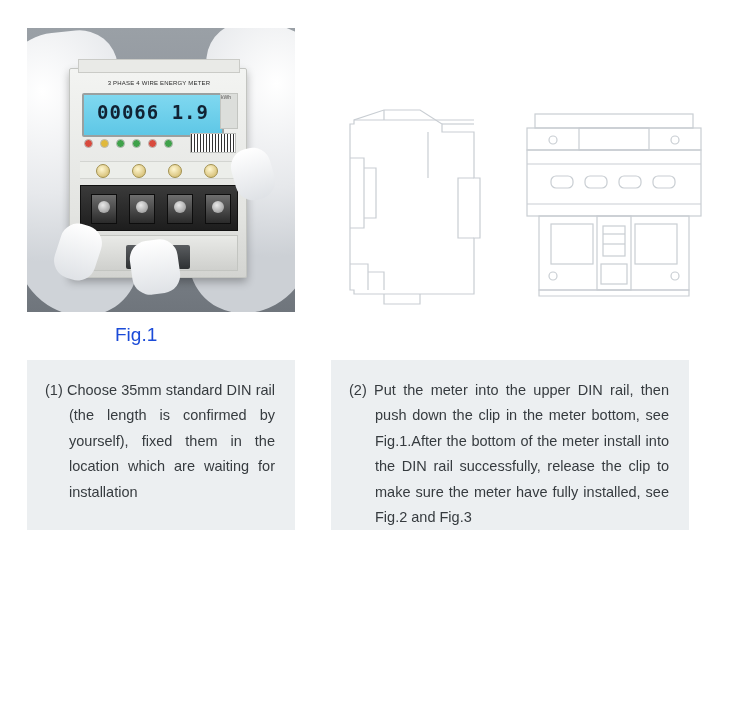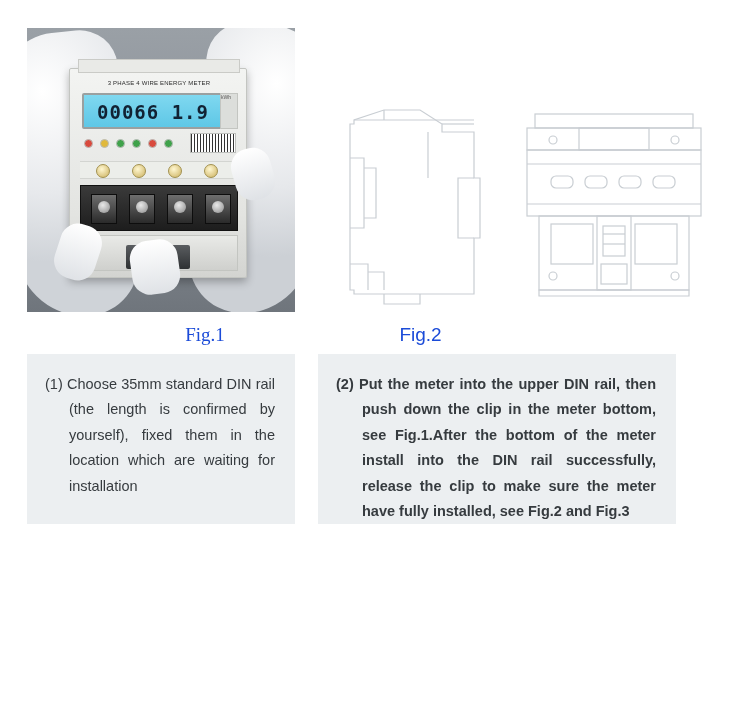--- a/index.html
+++ b/index.html
@@ -117,21 +117,21 @@
   .ph-meter-top {
     position: absolute; left: 8px; top: -10px; width: 162px; height: 14px;
     background: #e9eae7; border: 1px solid #cacbc7;
   }
   .ph-label {
     position: absolute; left: 10px; top: 8px; width: 158px; height: 12px;
     font-size: 6px; color: #2b2b2b; text-align: center; line-height: 12px;
     letter-spacing: .2px;
   }
   .ph-lcd {
-    position: absolute; left: 12px; top: 24px; width: 142px; height: 36px;
+    position: absolute; left: 12px; top: 24px; width: 142px; height: 44px;
     background: linear-gradient(180deg,#7fd8f0 0%, #5ec7e6 100%);
     border: 2px solid #9aa0a0;
     border-radius: 2px;
     color: #123;
     font-family: "DejaVu Sans Mono", monospace;
     font-size: 19px;
     letter-spacing: 1px;
     text-align: center;
     line-height: 34px;
     font-weight: bold;
@@ -187,40 +187,40 @@
 
   
   .draw-frame { width: 193px; height: 284px; position: relative; }
   .draw-frame svg { display: block; }
   .fig-caption {
     margin-top: 12px;
     text-align: center;
     font-size: 19px;
     color: #1b4bd8;
   }
-  .fig-caption.f1 { text-align: center; padding-left: 88px; font-family: Liberation Serif, serif; }
+  .fig-caption.f1 { text-align: left; padding-left: 88px; }
 
   
   .boxes {
     display: flex;
     padding: 0 27px;
-    margin-top: 8px;
-    gap: 23px;
+    margin-top: 14px;
+    gap: 36px;
   }
   .box {
     background: #eceff1;
     padding: 18px 20px 18px 18px;
     font-size: 14.5px;
     color: #363b3f;
     line-height: 1.75;
     text-align: justify;
     text-justify: inter-word;
   }
   .box.one { width: 268px; height: 170px; }
-  .box.two { width: 358px; height: 170px; font-weight: bold; }
+  .box.two { width: 358px; height: 170px; }
   .box .num { }
   .box p { margin: 0; padding-left: 24px; text-indent: -24px; }
   .box.two p { padding-left: 26px; text-indent: -26px; }
 </style>
 </head>
 <body>
 
 <div class="page">
 
 
@@ -296,21 +296,20 @@
             <path d="M40 140 L52 140 L52 190 L40 190"></path>
             <path d="M26 236 L44 236 L44 262"></path>
             <path d="M44 244 L60 244 L60 262"></path>
             <path d="M150 150 L134 150 L134 210 L150 210"></path>
             <path d="M60 266 L60 276 L96 276 L96 266"></path>
             <path d="M104 104 L104 150"></path>
             <path d="M60 82 L60 92"></path>
           </g>
         </svg>
       </div>
-      <div class="fig-caption">Fig.2</div>
     </div>
 
     <div class="fig-col draw">
       <div class="draw-frame">
         <svg width="193" height="284" viewBox="0 0 193 284">
           <g fill="none" stroke="#c9ced3" stroke-width="1.2">
 
             <rect x="18" y="86" width="158" height="14"></rect>
             <rect x="10" y="100" width="174" height="22"></rect>
             <rect x="62" y="100" width="70" height="22"></rect>

